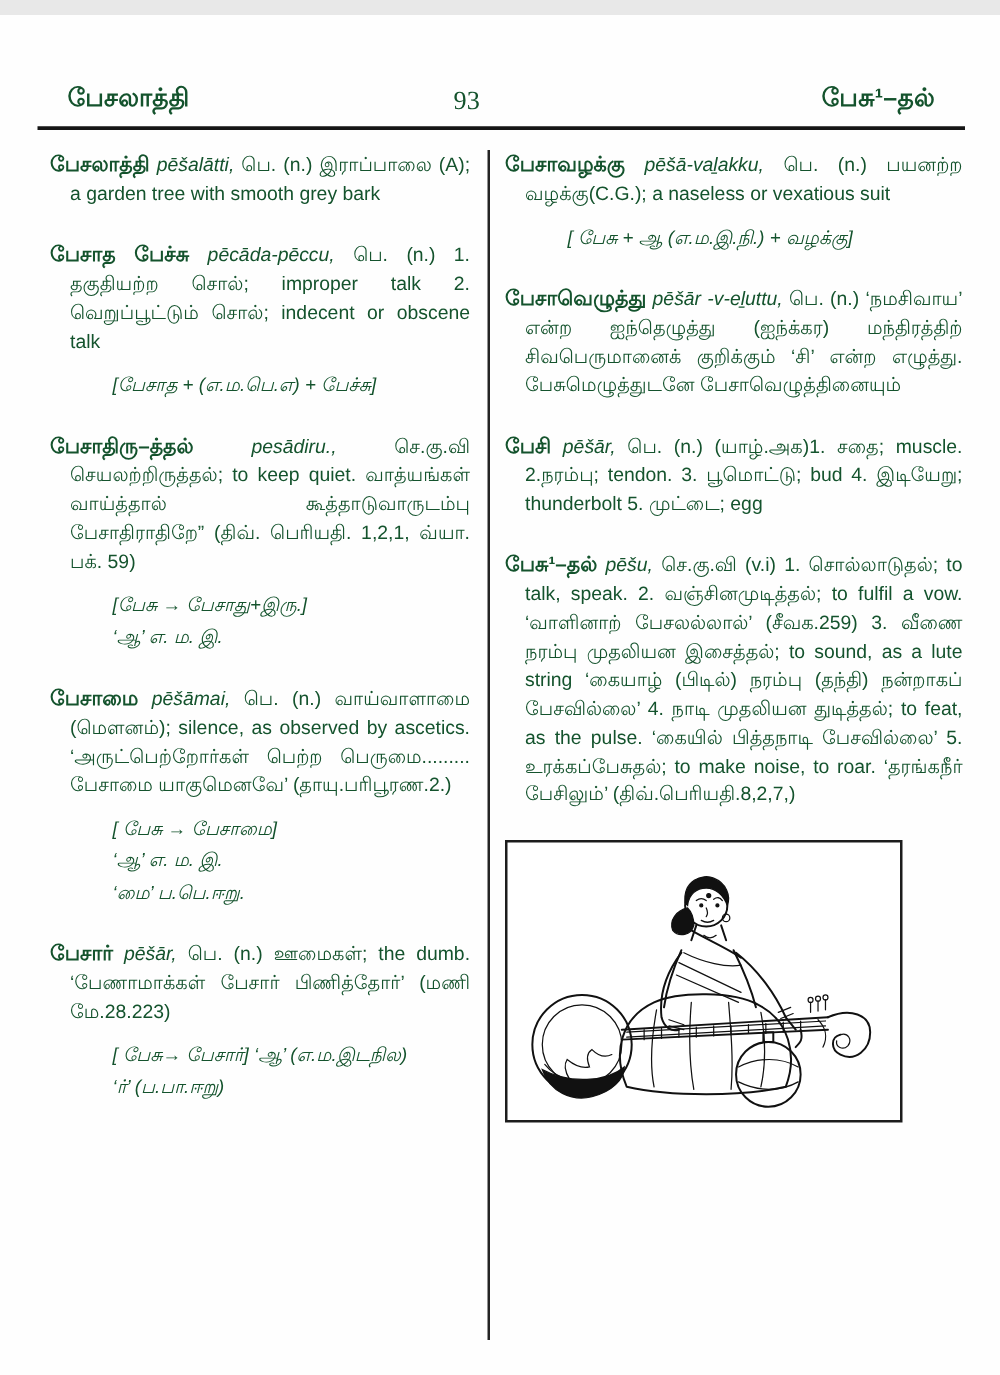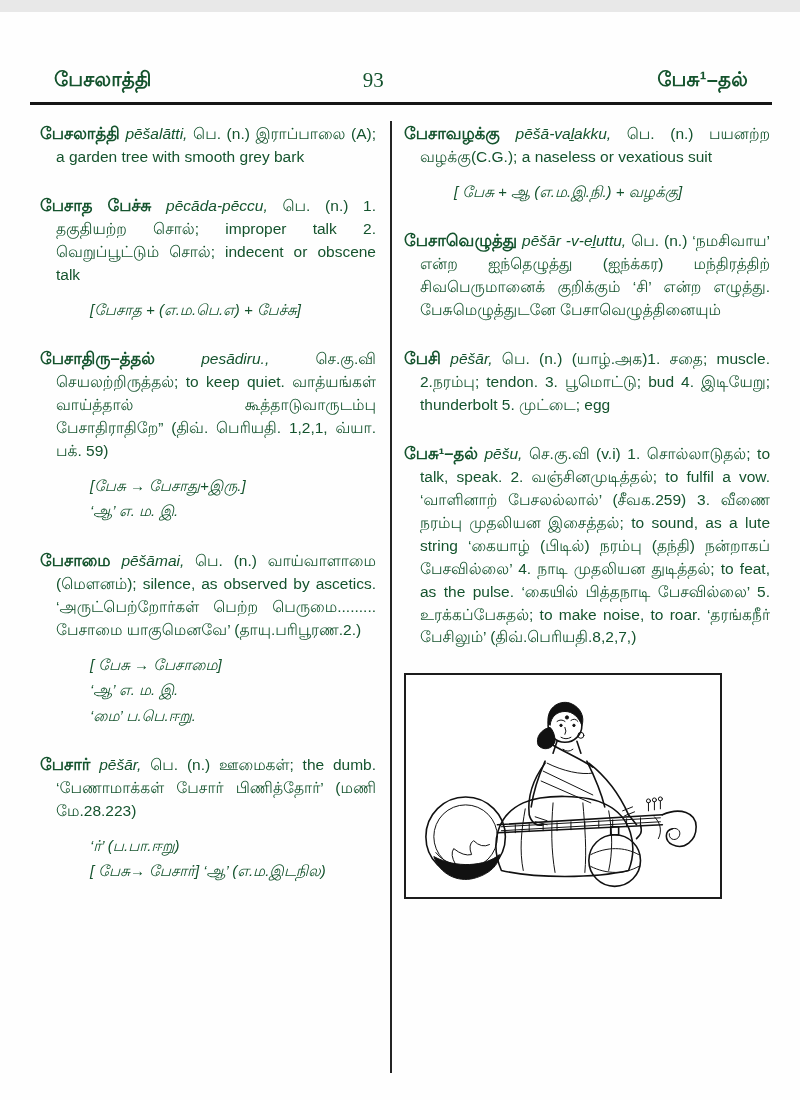--- a/index.html
+++ b/index.html
@@ -104,22 +104,22 @@
     <div class="etym">
             <div class="etym-line">[ பேசு → பேசாமை]</div>
             <div class="etym-line">‘ஆ’ எ. ம. இ.</div>
             <div class="etym-line">‘மை’ ப.பெ.ஈறு.</div>
           </div>
   </div>
         <div class="entry">
     <p class="entry-main"><b class="hw">பேசார்</b> <i class="tr">pēšār,</i> <span class="pos">பெ. (n.)</span> <span class="def">ஊமைகள்; the dumb. ‘பேணாமாக்கள் பேசார் பிணித்தோர்’ (மணி மே.28.223)</span></p>
 
     <div class="etym">
+            <div class="etym-line">[ பேசு→ பேசார்] ‘ஆ’ (எ.ம.இடநில)</div>
             <div class="etym-line">‘ர்’ (ப.பா.ஈறு)</div>
-            <div class="etym-line">[ பேசு→ பேசார்] ‘ஆ’ (எ.ம.இடநில)</div>
           </div>
   </div>
     </div>
 
     <div class="col col-right">
       <div class="entry">
     <p class="entry-main"><b class="hw">பேசாவழக்கு</b> <i class="tr">pēšā-vaḻakku,</i> <span class="pos">பெ. (n.)</span> <span class="def">பயனற்ற வழக்கு(C.G.); a naseless or vexatious suit</span></p>
 
     <div class="etym">
             <div class="etym-line">[ பேசு + ஆ (எ.ம.இ.நி.) + வழக்கு]</div>

